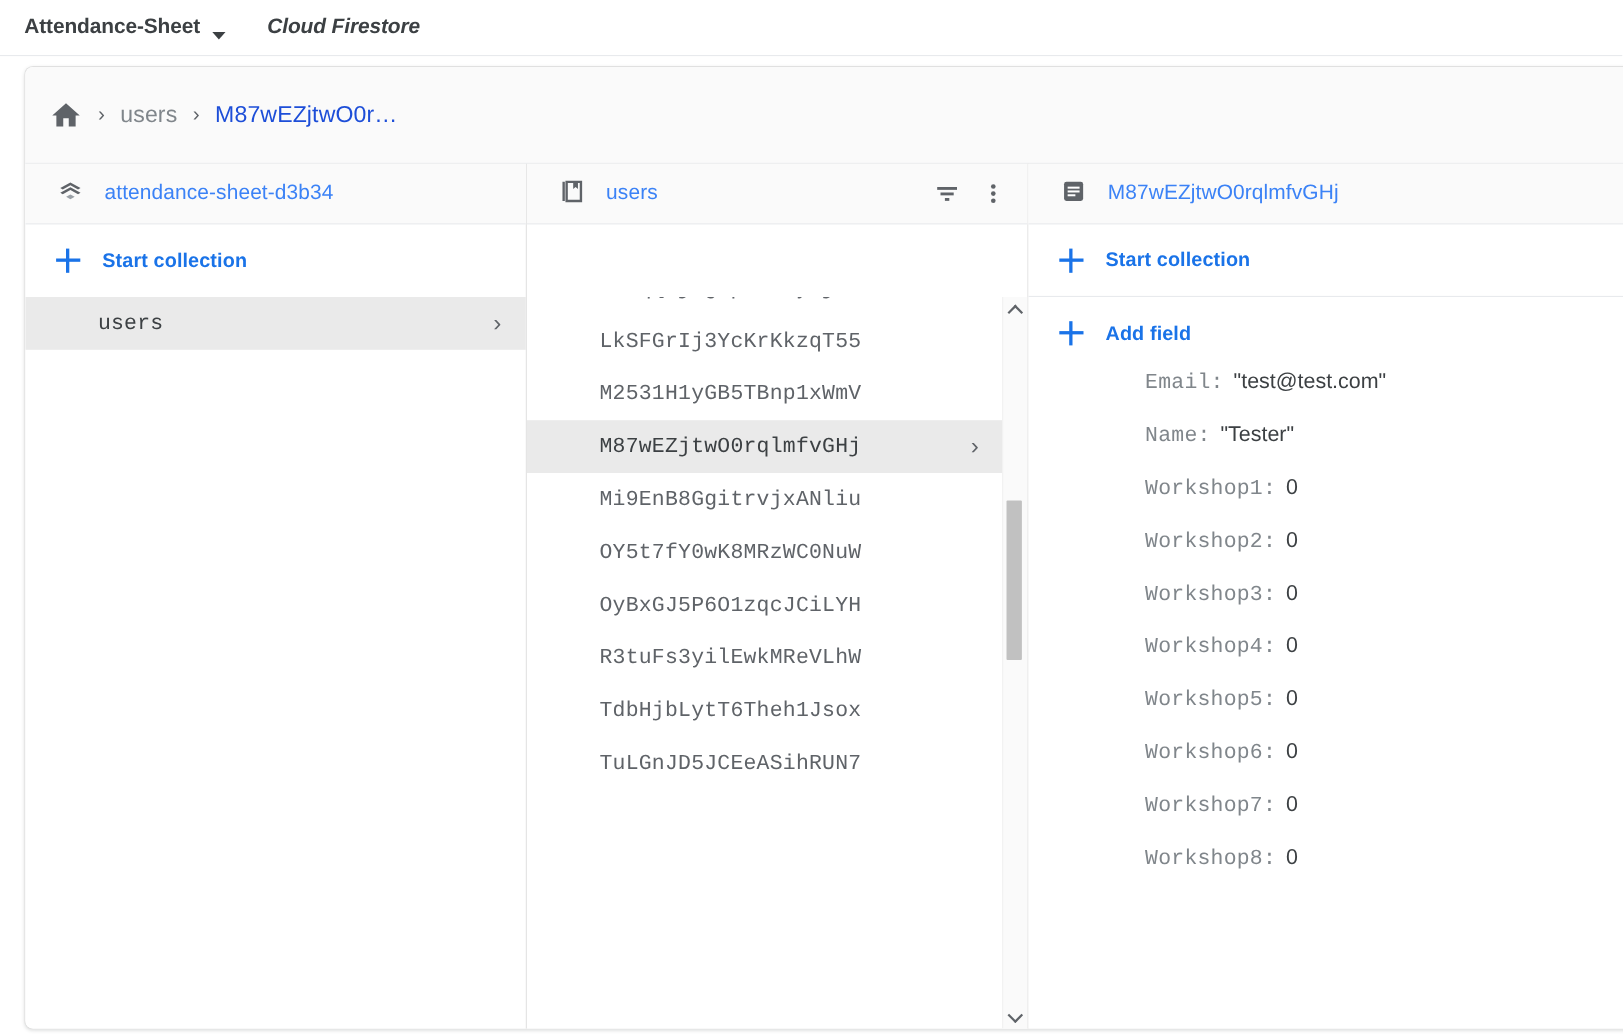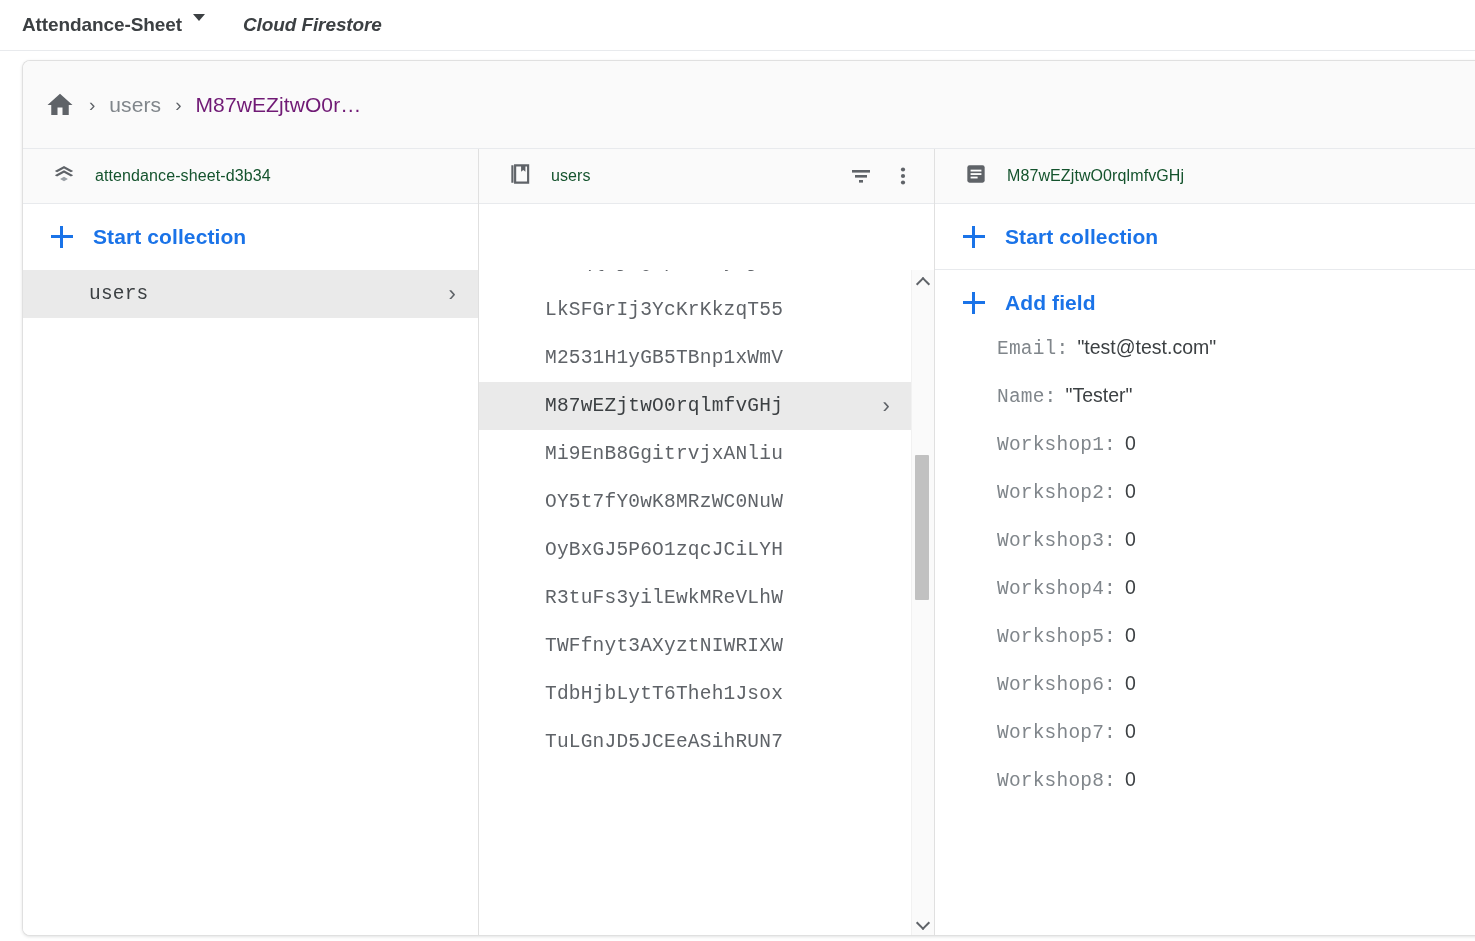--- a/index.html
+++ b/index.html
@@ -20,21 +20,21 @@
     height: 51px;
     background: #ffffff;
     border-bottom: 1px solid #e8eaed;
     display: flex;
     align-items: center;
     padding-left: 22px;
     box-sizing: border-box;
   }
   .project-switcher {
     display: flex;
-    align-items: flex-start;
+    align-items: flex-end;
     gap: 11px;
     cursor: pointer;
   }
   .project-name {
     font-size: 19px;
     font-weight: bold;
     color: #3c4043;
     letter-spacing: -0.1px;
   }
   .caret-down {
@@ -84,21 +84,21 @@
     font-size: 19px;
     margin: 0 14px;
     font-family: "Liberation Sans", sans-serif;
   }
   .crumb {
     font-size: 21px;
     color: #80868b;
     cursor: pointer;
     letter-spacing: 0.1px;
   }
-  .crumb.current { color: #701a75; cursor: default; }
+  .crumb.current { color: #1d4ed8; cursor: default; }
 
   
   .panes {
     display: flex;
     height: 787px;
   }
   .pane {
     box-sizing: border-box;
     position: relative;
     background: #ffffff;
@@ -110,22 +110,22 @@
   .pane-header {
     height: 55px;
     background: #fafafa;
     border-bottom: 1px solid #e8eaed;
     display: flex;
     align-items: center;
     padding: 0 18px 0 28px;
     box-sizing: border-box;
   }
   .pane-header-title {
-    font-size: 16px;
-    color: #14532d;
+    font-size: 19px;
+    color: #3b82f6;
     margin-left: 18px;
     letter-spacing: 0.1px;
     white-space: nowrap;
     overflow: hidden;
     text-overflow: ellipsis;
   }
   .pane-header-actions {
     margin-left: auto;
     display: flex;
     align-items: center;
@@ -155,21 +155,21 @@
   .plus-icon::before, .plus-icon::after {
     content: "";
     position: absolute;
     background: #1a73e8;
   }
   .plus-icon::before { left: 0; top: 9px; width: 22px; height: 3px; }
   .plus-icon::after  { top: 0; left: 9px; height: 22px; width: 3px; }
   .action-label {
     margin-left: 20px;
     color: #1a73e8;
-    font-size: 21px;
+    font-size: 18px;
     font-weight: bold;
     letter-spacing: 0.1px;
   }
 
   
   .mono-row {
     height: 48px;
     display: flex;
     align-items: center;
     padding-left: 66px;
@@ -262,20 +262,21 @@
     padding-left: 62px;
     box-sizing: border-box;
     cursor: pointer;
   }
   .field-key {
     font-family: "Liberation Mono", "DejaVu Sans Mono", monospace;
     font-size: 19.5px;
     color: #80868b;
     letter-spacing: 0.2px;
     white-space: pre;
+    margin-left: 44px;
   }
   .field-val {
     font-family: "Liberation Sans", sans-serif;
     font-size: 19.5px;
     color: #3c4043;
     margin-left: 9px;
     white-space: pre;
   }
 </style>
 </head>
@@ -387,24 +388,20 @@
             </div>
           <div class="mono-row">
               <span>OyBxGJ5P6O1zqcJCiLYH</span>
               <span class="row-chevron"></span>
             </div>
           <div class="mono-row">
               <span>R3tuFs3yilEwkMReVLhW</span>
               <span class="row-chevron"></span>
             </div>
           <div class="mono-row">
-              <span>TWFfnyt3AXyztNIWRIXW</span>
-              <span class="row-chevron"></span>
-            </div>
-          <div class="mono-row">
               <span>TdbHjbLytT6Theh1Jsox</span>
               <span class="row-chevron"></span>
             </div>
           <div class="mono-row">
               <span>TuLGnJD5JCEeASihRUN7</span>
               <span class="row-chevron"></span>
             </div>
         </div>
 
         <div class="scrollbar">

